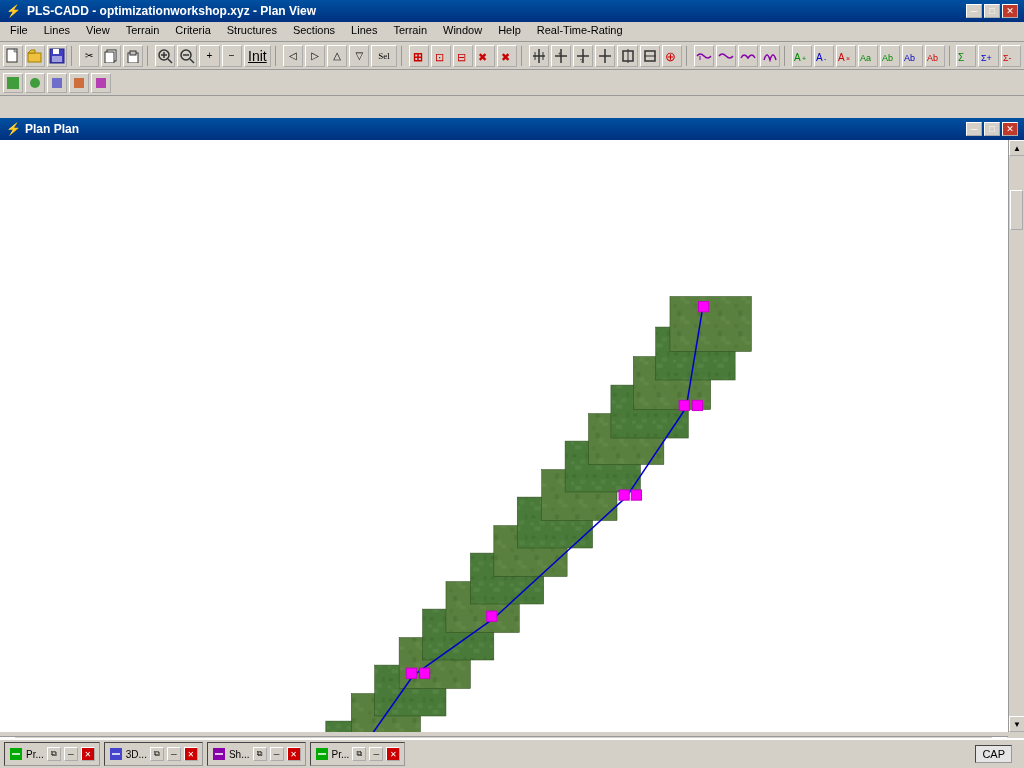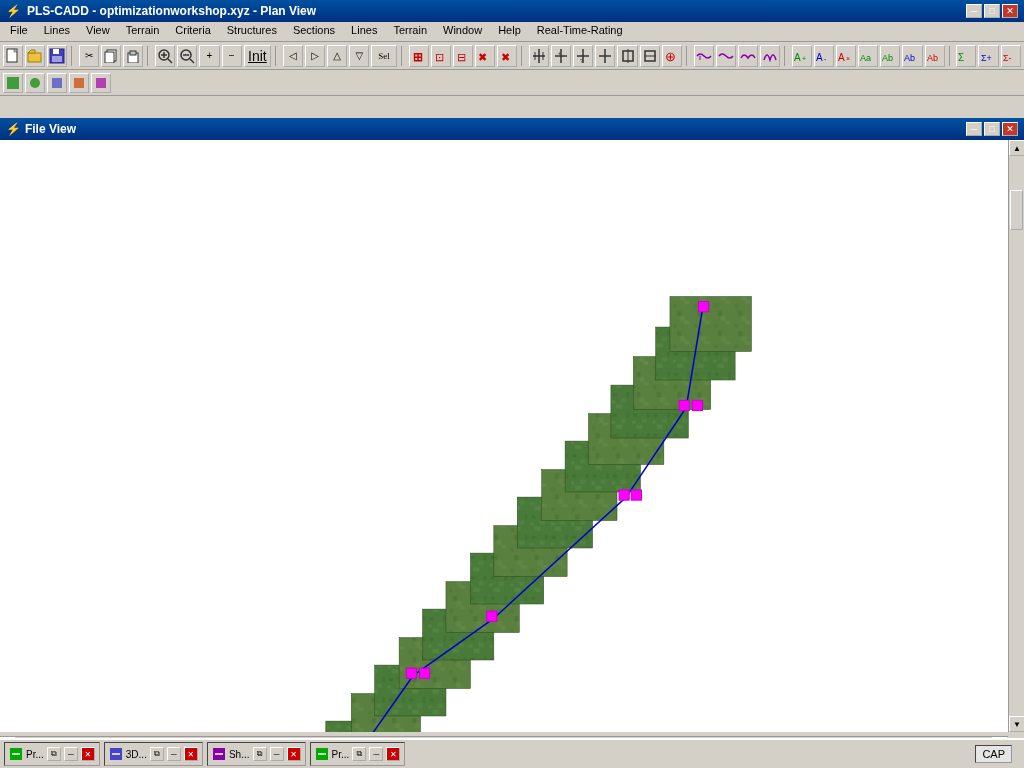--- a/index.html
+++ b/index.html
@@ -507,21 +507,21 @@
     <svg width="14" height="14" viewBox="0 0 14 14">
         <rect x="2" y="2" width="10" height="10" fill="#aa00aa" opacity="0.7"></rect>
       </svg>
   </div>
 </div>
 
 <div id="plan-view">
   <div id="plan-view-title">
     <div class="pv-title">
       <span>⚡</span>
-      <span>File View</span>
+      <span>Plan Plan</span>
     </div>
     <div class="pv-controls">
       <div class="pv-btn">─</div>
       <div class="pv-btn">□</div>
       <div class="pv-btn close">✕</div>
     </div>
   </div>
 
   <div id="plan-canvas">
     <svg id="map-svg" viewBox="0 0 990 570" preserveAspectRatio="xMidYMid meet">

